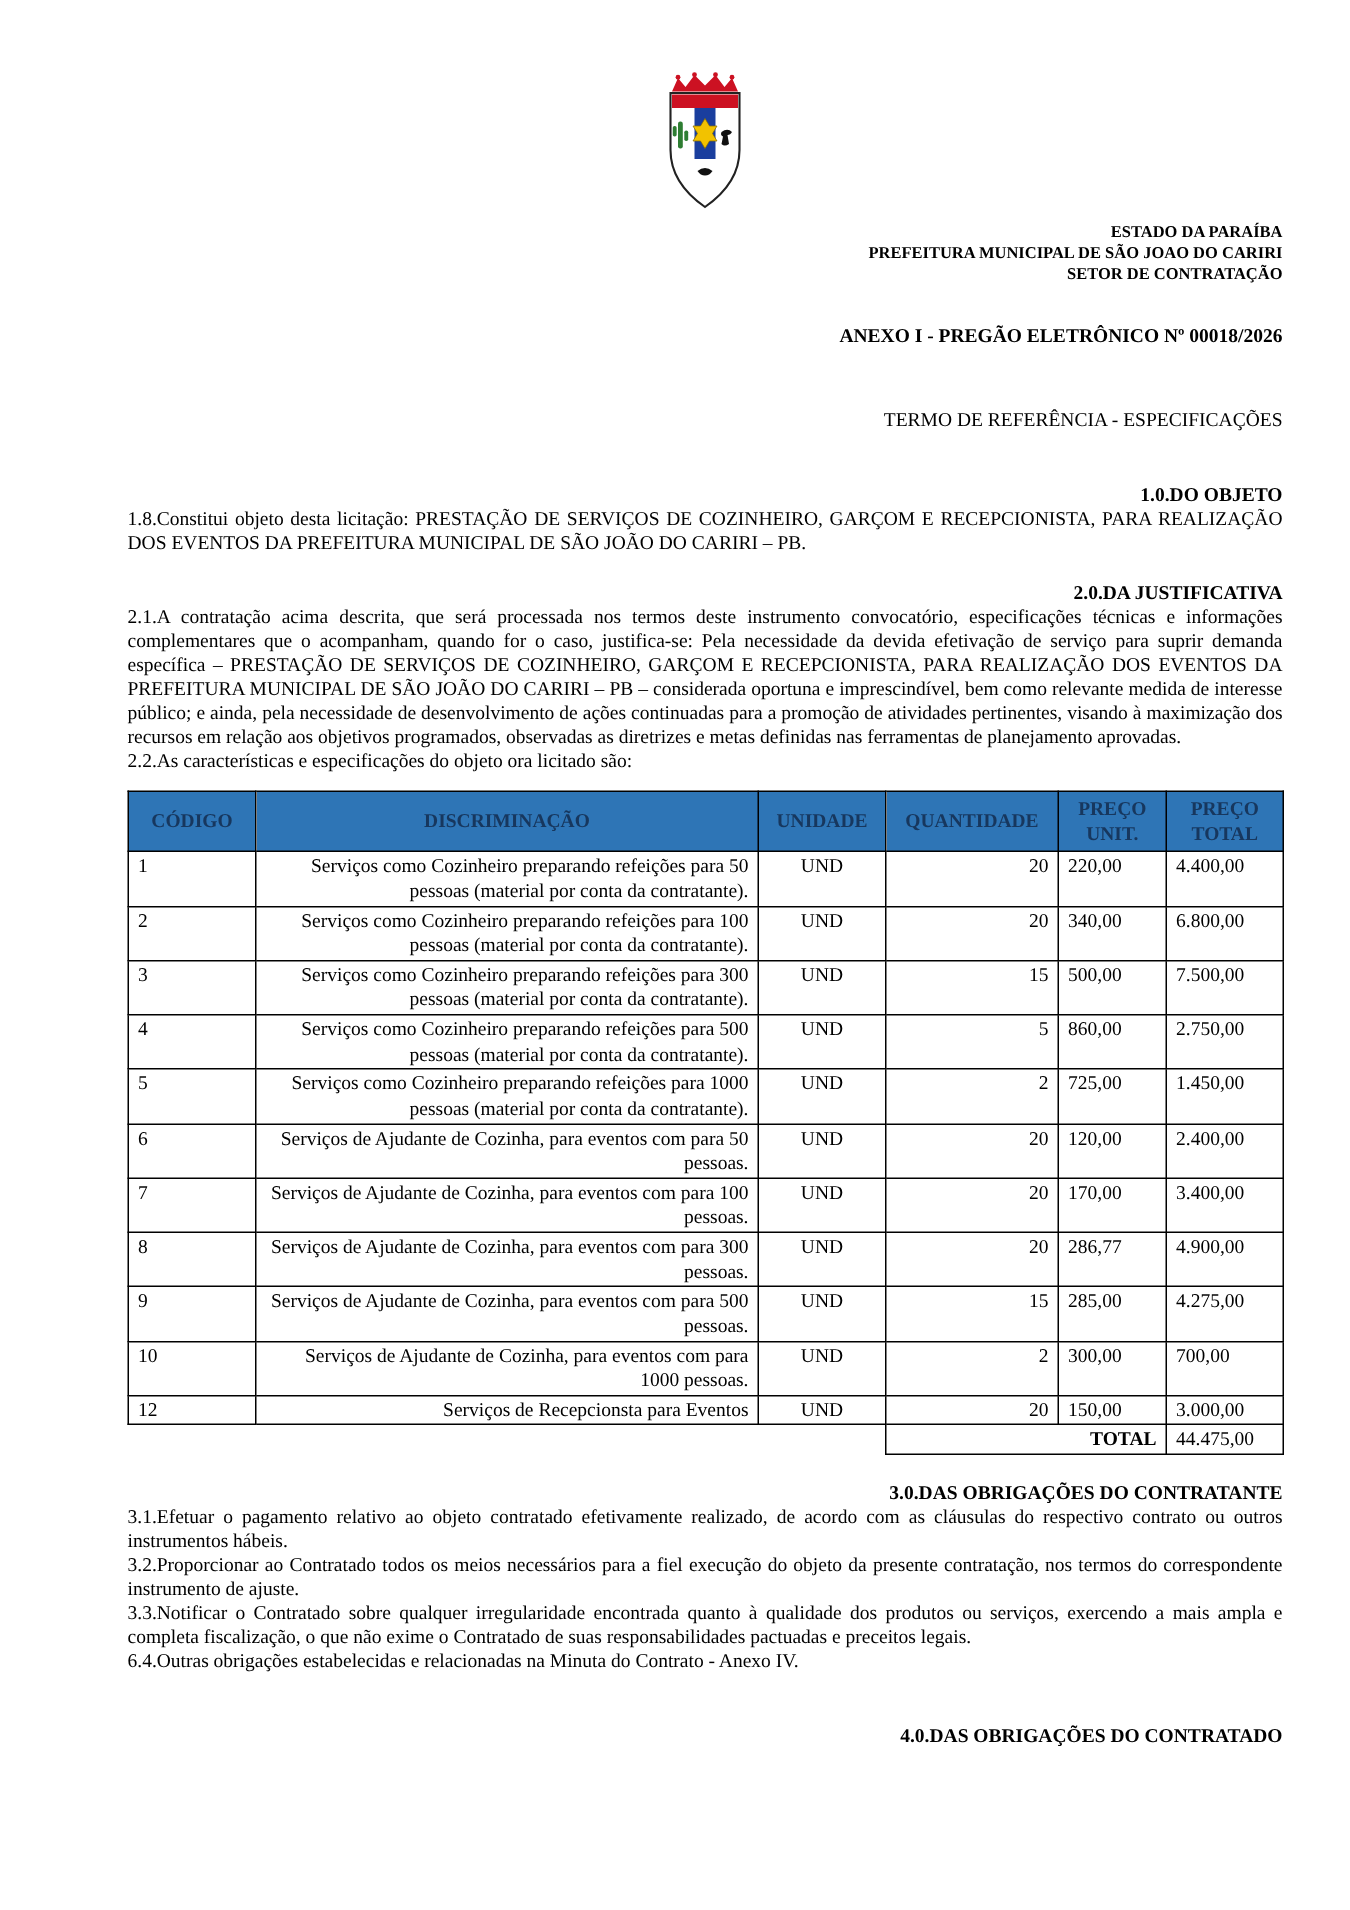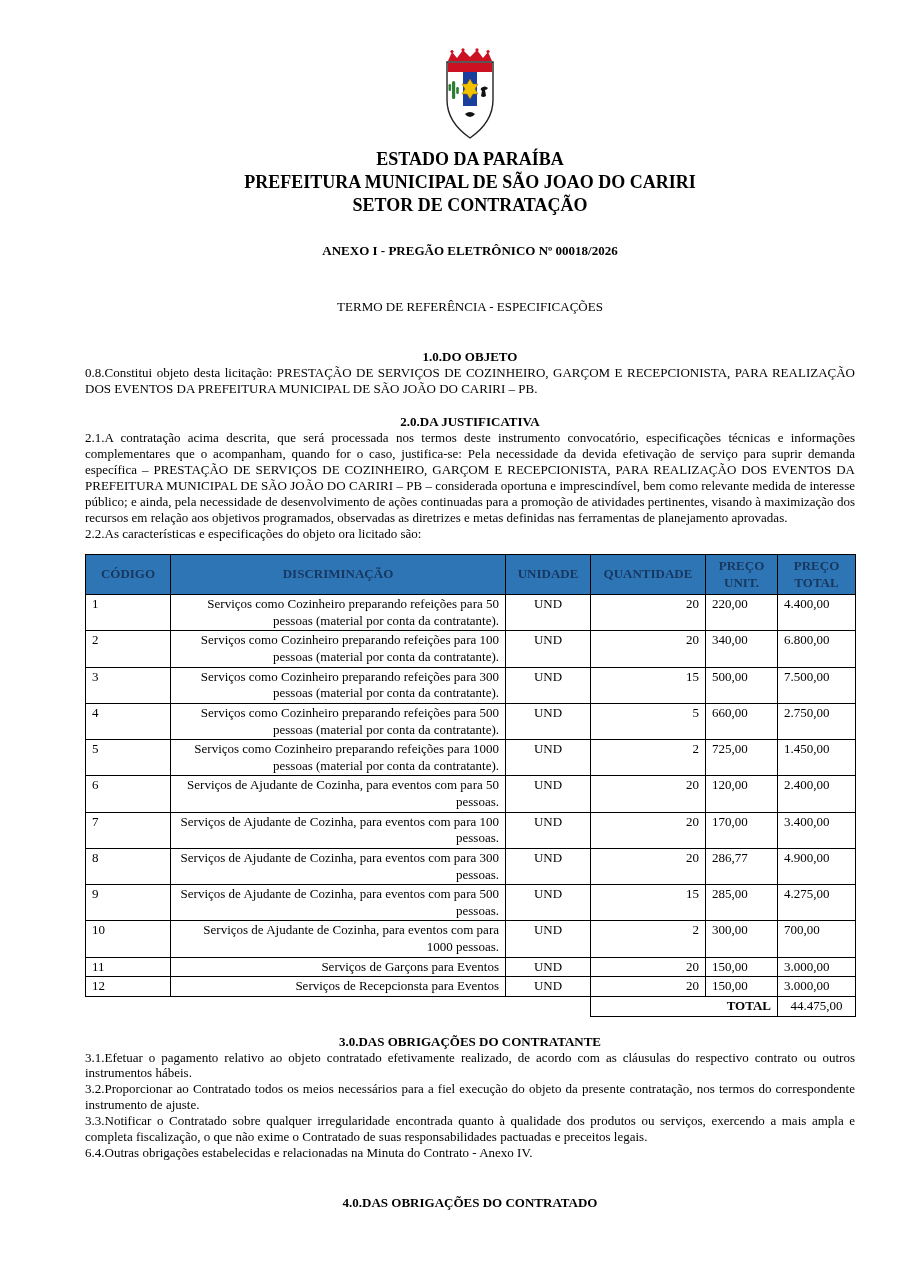--- a/index.html
+++ b/index.html
@@ -14,32 +14,32 @@
   .page {
     box-sizing: border-box;
     width: 900px;
     min-height: 1273px;
     padding: 48px 45px 40px 85px;
   }
   .content { width: 770px; }
 
   
   .crest-wrap { text-align: center; margin-bottom: 4px; }
-  .org-header { text-align: center; font-weight: bold; font-size: 18px; line-height: 1.28; }
+  .org-header { text-align: right; font-weight: bold; font-size: 11px; line-height: 1.28; }
 
   
   .anexo-title { font-weight: bold; margin-top: 26px; }
   .termo-title { margin-top: 40px; }
 
   
   .sec-heading { font-weight: bold; }
   .mt-lg { margin-top: 34px; }
   .mt-md { margin-top: 17px; }
   p { margin: 0; line-height: 1.23; text-align: justify; }
-  p.no-just { text-align: center; }
+  p.no-just { text-align: right; }
 
   
   table.items {
     border-collapse: collapse;
     width: 770px;
     margin-top: 12px;
     font-size: 13px;
     table-layout: fixed;
   }
   table.items th, table.items td {
@@ -66,21 +66,21 @@
 
   table.items td.c0 { text-align: left; }
   table.items td.c1 { text-align: right; }
   table.items td.c2 { text-align: center; }
   table.items td.c3 { text-align: right; }
   table.items td.c4 { text-align: left; }
   table.items td.c5 { }
 
   tr.total-row td.blank { border: none; }
   tr.total-row td.total-label { font-weight: bold; text-align: right; }
-  tr.total-row td.total-value { text-align: center; }
+  tr.total-row td.total-value { text-align: left; }
 </style>
 </head>
 <body>
 
 <div class="page">
   <div class="content">
 
     <div class="crest-wrap">
       <svg width="62" height="92" viewBox="0 0 62 92" aria-hidden="true">
 
@@ -111,21 +111,21 @@
     <div class="org-header">
       <div>ESTADO DA PARAÍBA</div>
       <div>PREFEITURA MUNICIPAL DE SÃO JOAO DO CARIRI</div>
       <div>SETOR DE CONTRATAÇÃO</div>
     </div>
 
     <p class="anexo-title no-just">ANEXO I - PREGÃO ELETRÔNICO Nº 00018/2026</p>
     <p class="termo-title no-just">TERMO DE REFERÊNCIA - ESPECIFICAÇÕES</p>
 
     <p class="sec-heading no-just mt-lg">1.0.DO OBJETO</p>
-    <p>0.8.Constitui objeto desta licitação: PRESTAÇÃO DE SERVIÇOS DE COZINHEIRO, GARÇOM E RECEPCIONISTA, PARA REALIZAÇÃO DOS EVENTOS DA PREFEITURA MUNICIPAL DE SÃO JOÃO DO CARIRI – PB.</p>
+    <p>1.8.Constitui objeto desta licitação: PRESTAÇÃO DE SERVIÇOS DE COZINHEIRO, GARÇOM E RECEPCIONISTA, PARA REALIZAÇÃO DOS EVENTOS DA PREFEITURA MUNICIPAL DE SÃO JOÃO DO CARIRI – PB.</p>
 
     <p class="sec-heading no-just mt-md">2.0.DA JUSTIFICATIVA</p>
     <p>2.1.A contratação acima descrita, que será processada nos termos deste instrumento convocatório, especificações técnicas e informações complementares que o acompanham, quando for o caso, justifica-se: Pela necessidade da devida efetivação de serviço para suprir demanda específica – PRESTAÇÃO DE SERVIÇOS DE COZINHEIRO, GARÇOM E RECEPCIONISTA, PARA REALIZAÇÃO DOS EVENTOS DA PREFEITURA MUNICIPAL DE SÃO JOÃO DO CARIRI – PB – considerada oportuna e imprescindível, bem como relevante medida de interesse público; e ainda, pela necessidade de desenvolvimento de ações continuadas para a promoção de atividades pertinentes, visando à maximização dos recursos em relação aos objetivos programados, observadas as diretrizes e metas definidas nas ferramentas de planejamento aprovadas.</p>
     <p>2.2.As características e especificações do objeto ora licitado são:</p>
 
     <table class="items">
       <colgroup>
         <col class="w-codigo">
           <col class="w-discr">
           <col class="w-unid">
@@ -166,21 +166,21 @@
             <td class="c2">UND</td>
             <td class="c3">15</td>
             <td class="c4">500,00</td>
             <td class="c5">7.500,00</td>
           </tr>
           <tr>
             <td class="c0">4</td>
             <td class="c1">Serviços como Cozinheiro preparando refeições para 500 pessoas (material por conta da contratante).</td>
             <td class="c2">UND</td>
             <td class="c3">5</td>
-            <td class="c4">660,00</td>
+            <td class="c4">860,00</td>
             <td class="c5">2.750,00</td>
           </tr>
           <tr>
             <td class="c0">5</td>
             <td class="c1">Serviços como Cozinheiro preparando refeições para 1000 pessoas (material por conta da contratante).</td>
             <td class="c2">UND</td>
             <td class="c3">2</td>
             <td class="c4">725,00</td>
             <td class="c5">1.450,00</td>
           </tr>
@@ -216,28 +216,20 @@
             <td class="c4">285,00</td>
             <td class="c5">4.275,00</td>
           </tr>
           <tr>
             <td class="c0">10</td>
             <td class="c1">Serviços de Ajudante de Cozinha, para eventos com para 1000 pessoas.</td>
             <td class="c2">UND</td>
             <td class="c3">2</td>
             <td class="c4">300,00</td>
             <td class="c5">700,00</td>
-          </tr>
-          <tr>
-            <td class="c0">11</td>
-            <td class="c1">Serviços de Garçons para Eventos</td>
-            <td class="c2">UND</td>
-            <td class="c3">20</td>
-            <td class="c4">150,00</td>
-            <td class="c5">3.000,00</td>
           </tr>
           <tr>
             <td class="c0">12</td>
             <td class="c1">Serviços de Recepcionsta para Eventos</td>
             <td class="c2">UND</td>
             <td class="c3">20</td>
             <td class="c4">150,00</td>
             <td class="c5">3.000,00</td>
           </tr>
         </tbody>

